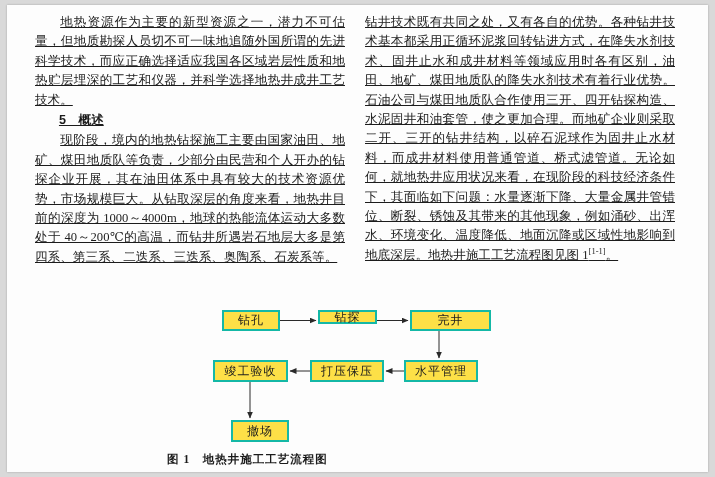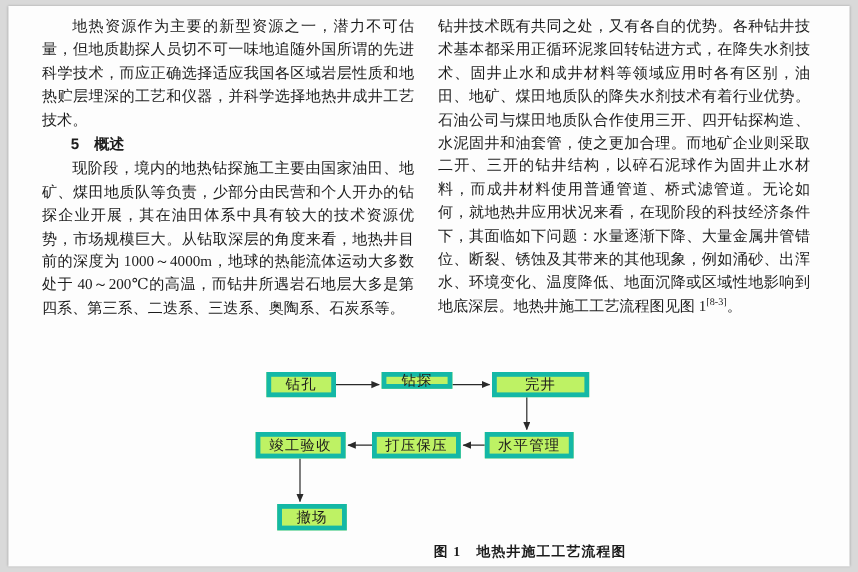--- a/index.html
+++ b/index.html
@@ -13,59 +13,59 @@
   }
   .page {
     position:absolute; left:7px; top:5px; width:701px; height:467px;
     background:#fdfdfd;
     box-shadow:0 0 2px rgba(0,0,0,.25);
   }
   .columns {
     position:absolute; left:28px; top:8px; width:640px;
     display:flex; gap:20px;
   }
-  .col { flex:1; font-size:12.6px; line-height:19.4px; text-align:justify; }
+  .col { flex:1; font-size:12.6px; line-height:19.4px; text-align:justify;text-decoration:underline; }
   .para { text-indent:2em; }
   .para.noindent { text-indent:0; }
   .heading {
     font-weight:bold;
     text-indent:1.9em;
     margin:1px 0;
     font-family:"Liberation Sans","DejaVu Sans",sans-serif;
     font-size:12.6px;
   }
   sup.ref { font-size:8.5px; line-height:0; vertical-align:super; }
   .flowchart { position:absolute; left:0; top:296px; width:701px; height:170px; }
   .fc-node {
     position:absolute;
-    border:4px solid #14b8a6;
-    background:#bef264;
+    border:2px solid #14b8a6;
+    background:#fde047;
     display:flex; align-items:center; justify-content:center;
     font-size:12px; letter-spacing:1px;
   }
   .fc-svg { position:absolute; left:0; top:0; }
   .fc-caption {
     position:absolute; left:160px; top:151px; width:355px;
-    text-align:right; font-size:11.5px; font-weight:bold;
+    text-align:left; font-size:11.5px; font-weight:bold;
     letter-spacing:1px;
   }
 </style>
 </head>
 <body>
 
 <div class="page">
 
   <div class="columns">
     <div class="col">
       <p class="para">地热资源作为主要的新型资源之一，潜力不可估量，但地质勘探人员切不可一味地追随外国所谓的先进科学技术，而应正确选择适应我国各区域岩层性质和地热贮层埋深的工艺和仪器，并科学选择地热井成井工艺技术。</p>
       <p class="heading">5　概述</p>
       <p class="para">现阶段，境内的地热钻探施工主要由国家油田、地矿、煤田地质队等负责，少部分由民营和个人开办的钻探企业开展，其在油田体系中具有较大的技术资源优势，市场规模巨大。从钻取深层的角度来看，地热井目前的深度为 1000～4000m，地球的热能流体运动大多数处于 40～200℃的高温，而钻井所遇岩石地层大多是第四系、第三系、二迭系、三迭系、奥陶系、石炭系等。</p>
     </div>
     <div class="col">
-      <p class="para noindent"><span>钻井技术既有共同之处，又有各自的优势。各种钻井技术基本都采用正循环泥浆回转钻进方式，在降失水剂技术、固井止水和成井材料等领域应用时各有区别，油田、地矿、煤田地质队的降失水剂技术有着行业优势。石油公司与煤田地质队合作使用三开、四开钻探构造、水泥固井和油套管，使之更加合理。而地矿企业则采取二开、三开的钻井结构，以碎石泥球作为固井止水材料，而成井材料使用普通管道、桥式滤管道。无论如何，就地热井应用状况来看，在现阶段的科技经济条件下，其面临如下问题：水量逐渐下降、大量金属井管错位、断裂、锈蚀及其带来的其他现象，例如涌砂、出浑水、环境变化、温度降低、地面沉降或区域性地影响到地底深层。地热井施工工艺流程图见图 1</span><sup class="ref">[8-3]</sup><span>。</span></p>
+      <p class="para noindent"><span>钻井技术既有共同之处，又有各自的优势。各种钻井技术基本都采用正循环泥浆回转钻进方式，在降失水剂技术、固井止水和成井材料等领域应用时各有区别，油田、地矿、煤田地质队的降失水剂技术有着行业优势。石油公司与煤田地质队合作使用三开、四开钻探构造、水泥固井和油套管，使之更加合理。而地矿企业则采取二开、三开的钻井结构，以碎石泥球作为固井止水材料，而成井材料使用普通管道、桥式滤管道。无论如何，就地热井应用状况来看，在现阶段的科技经济条件下，其面临如下问题：水量逐渐下降、大量金属井管错位、断裂、锈蚀及其带来的其他现象，例如涌砂、出浑水、环境变化、温度降低、地面沉降或区域性地影响到地底深层。地热井施工工艺流程图见图 1</span><sup class="ref">[1-1]</sup><span>。</span></p>
     </div>
   </div>
 
   <div class="flowchart">
     <svg class="fc-svg" width="701" height="170">
       <defs>
         <marker id="ah" markerWidth="8" markerHeight="8" refX="6.5" refY="3" orient="auto">
           <path d="M0,0 L7,3 L0,6 Z" fill="#2a2a2a"></path>
         </marker>
       </defs>

